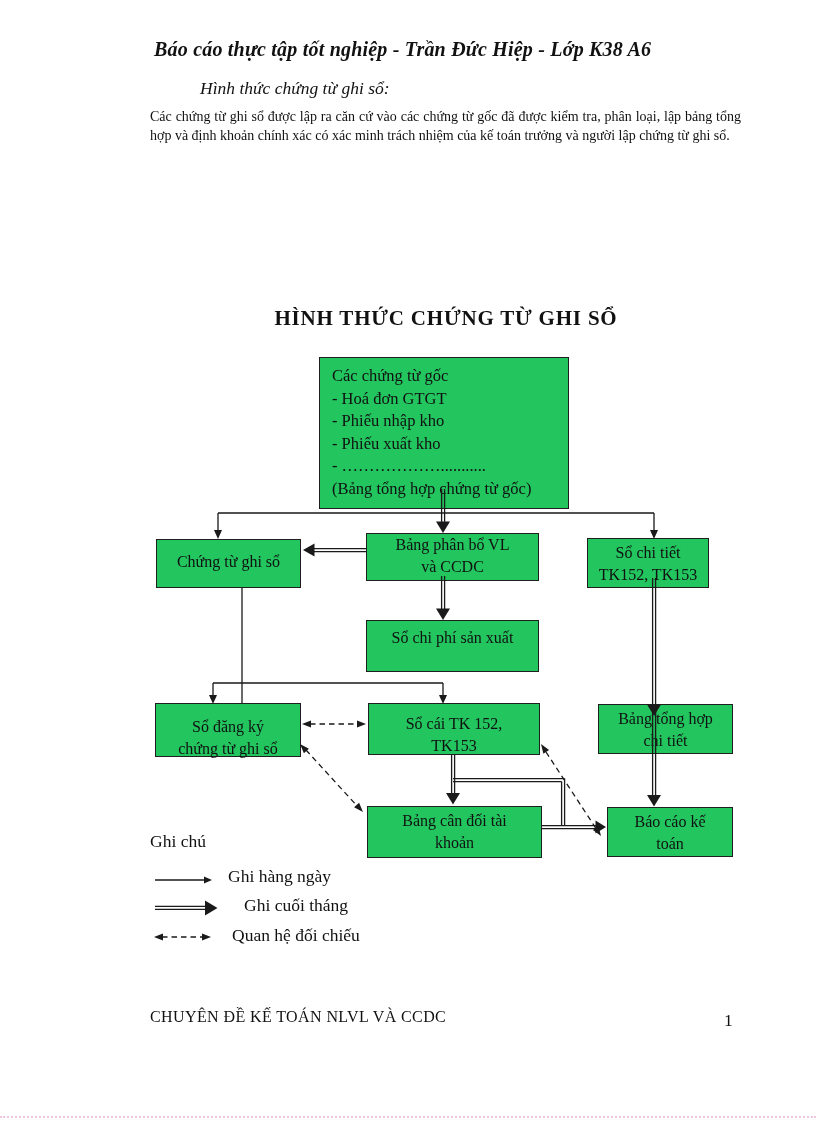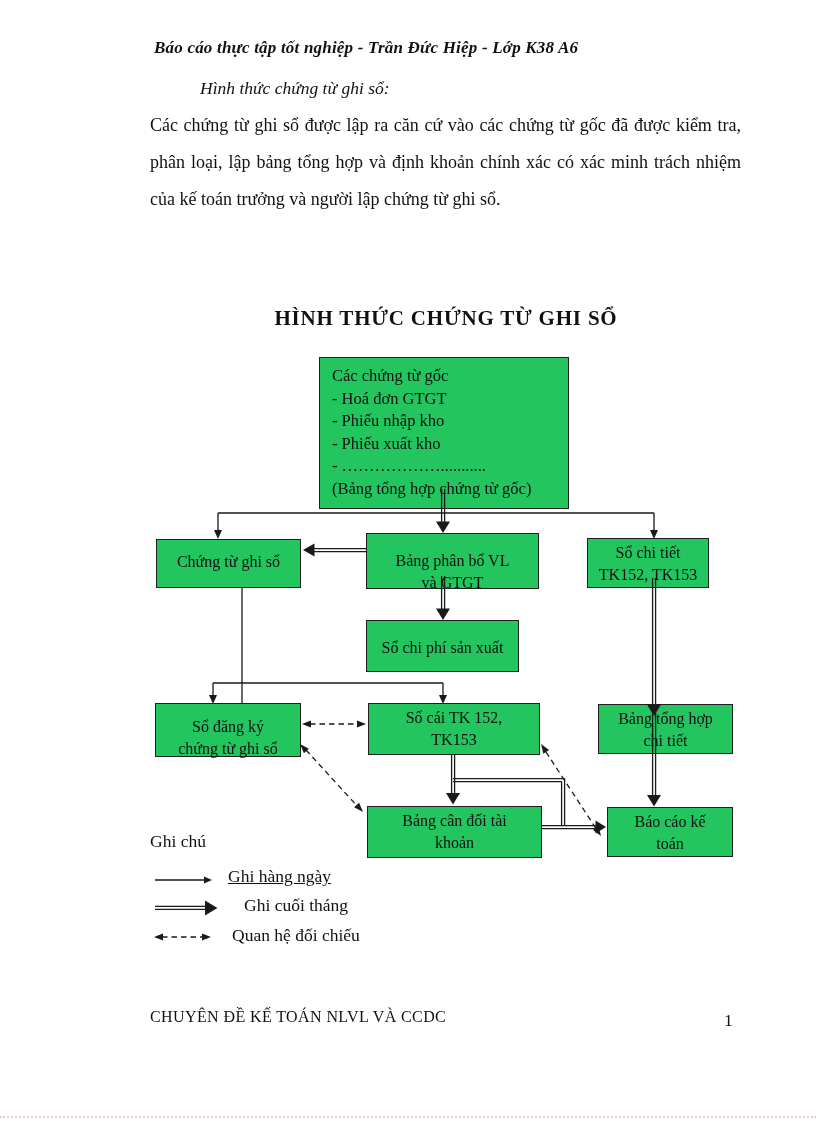--- a/index.html
+++ b/index.html
@@ -8,30 +8,30 @@
     width:816px;height:1123px;
     margin:0 auto;
     background:#ffffff;
     font-family:"Liberation Serif","DejaVu Serif",serif;
     color:#111;
     overflow:hidden;
   }
   .abs{position:absolute;}
   .hdr{
     left:154px;top:38px;width:600px;
-    font-size:17px;font-weight:bold;font-style:italic;
+    font-size:20px;font-weight:bold;font-style:italic;
     letter-spacing:.2px;
   }
   .sec{
     left:200px;top:78px;width:420px;
     font-size:17.5px;font-style:italic;
   }
   .para{
     left:150px;top:107px;width:591px;
-    font-size:18px;line-height:37px;
+    font-size:14px;line-height:19px;
     text-align:justify;
   }
   .dtitle{
     left:150px;top:306px;width:592px;
     text-align:center;
     font-size:21px;font-weight:bold;letter-spacing:.8px;
   }
   .box{
     position:absolute;
     border:1.5px solid #1f1f1f;
@@ -81,40 +81,40 @@
     <div>- Phiếu nhập kho</div>
     <div>- Phiếu xuất kho</div>
     <div>- ………………...........</div>
     <div>(Bảng tổng hợp chứng từ gốc)</div>
   </div>
 
   <div class="box" style="left:156px;top:539px;width:145px;height:49px;padding-top:11px;">
     <div>Chứng từ ghi sổ</div>
   </div>
 
-  <div class="box" style="left:366px;top:533px;width:173px;height:56px;padding-top:16px;">
+  <div class="box" style="left:366px;top:533px;width:173px;height:48px;padding-top:0;">
     <div>Bảng phân bổ VL</div>
-    <div>và GTGT</div>
+    <div>và CCDC</div>
   </div>
 
   <div class="box" style="left:587px;top:538px;width:122px;height:50px;padding-top:3px;">
     <div>Sổ chi tiết</div>
     <div>TK152, TK153</div>
   </div>
 
-  <div class="box" style="left:366px;top:620px;width:153px;height:52px;padding-top:16px;">
+  <div class="box" style="left:366px;top:620px;width:173px;height:52px;padding-top:6px;">
     <div>Sổ chi phí sản xuất</div>
   </div>
 
   <div class="box" style="left:155px;top:703px;width:146px;height:54px;padding-top:12px;">
     <div>Sổ đăng ký</div>
     <div>chứng từ ghi sổ</div>
   </div>
 
-  <div class="box" style="left:368px;top:703px;width:172px;height:52px;padding-top:3px;">
+  <div class="box" style="left:368px;top:703px;width:172px;height:52px;padding-top:9px;">
     <div>Sổ cái TK 152,</div>
     <div>TK153</div>
   </div>
 
   <div class="box" style="left:598px;top:704px;width:135px;height:50px;padding-top:3px;">
     <div>Bảng tổng hợp</div>
     <div>chi tiết</div>
   </div>
 
   <div class="box" style="left:607px;top:807px;width:126px;height:50px;padding-top:3px;">
@@ -214,21 +214,21 @@
     </g>
 
     <g>
       <path class="dash" d="M162,937 H202"></path>
       <polygon points="163,933.5 163,940.5 154,937"></polygon>
       <polygon points="202,933.5 202,940.5 211,937"></polygon>
     </g>
   </svg>
 
   <div class="abs legend-heading">Ghi chú</div>
-  <div class="abs legend-label" style="left:228px;top:866px;text-decoration:underline;">Ghi hàng ngày</div>
+  <div class="abs legend-label" style="left:228px;top:866px;">Ghi hàng ngày</div>
   <div class="abs legend-label" style="left:244px;top:895px;">Ghi cuối tháng</div>
   <div class="abs legend-label" style="left:232px;top:925px;">Quan hệ đối chiếu</div>
 
   <div class="abs footer-left">CHUYÊN ĐỀ KẾ TOÁN NLVL VÀ CCDC</div>
   <div class="abs footer-page">1</div>
 
   <div class="abs bottom-dots"></div>
 </div>
 
 </body></html>

